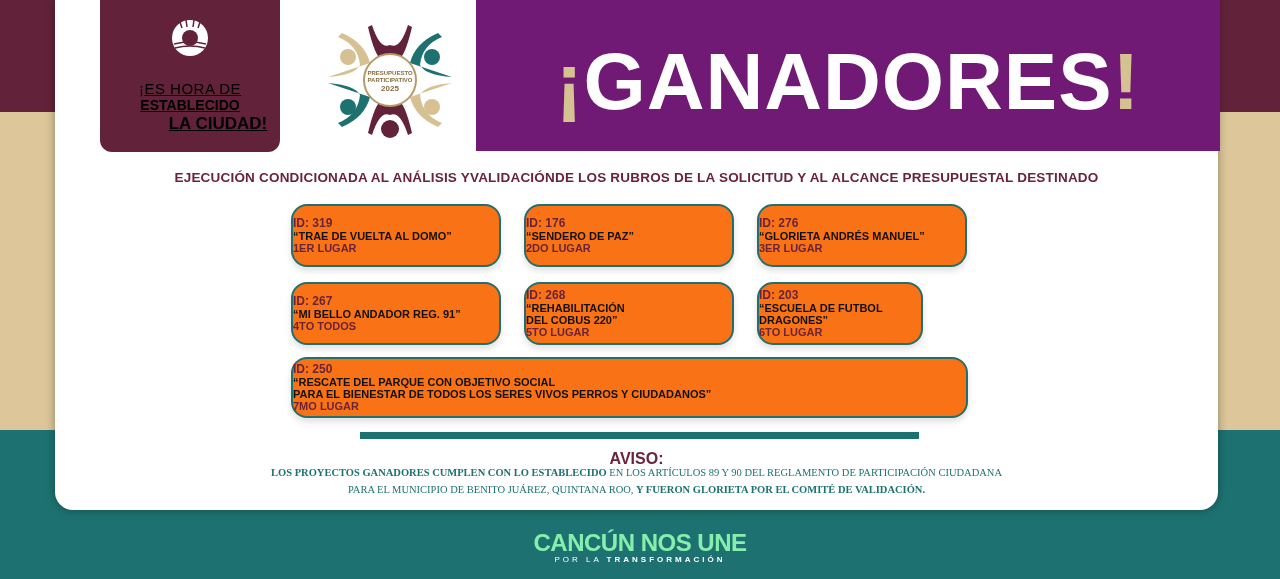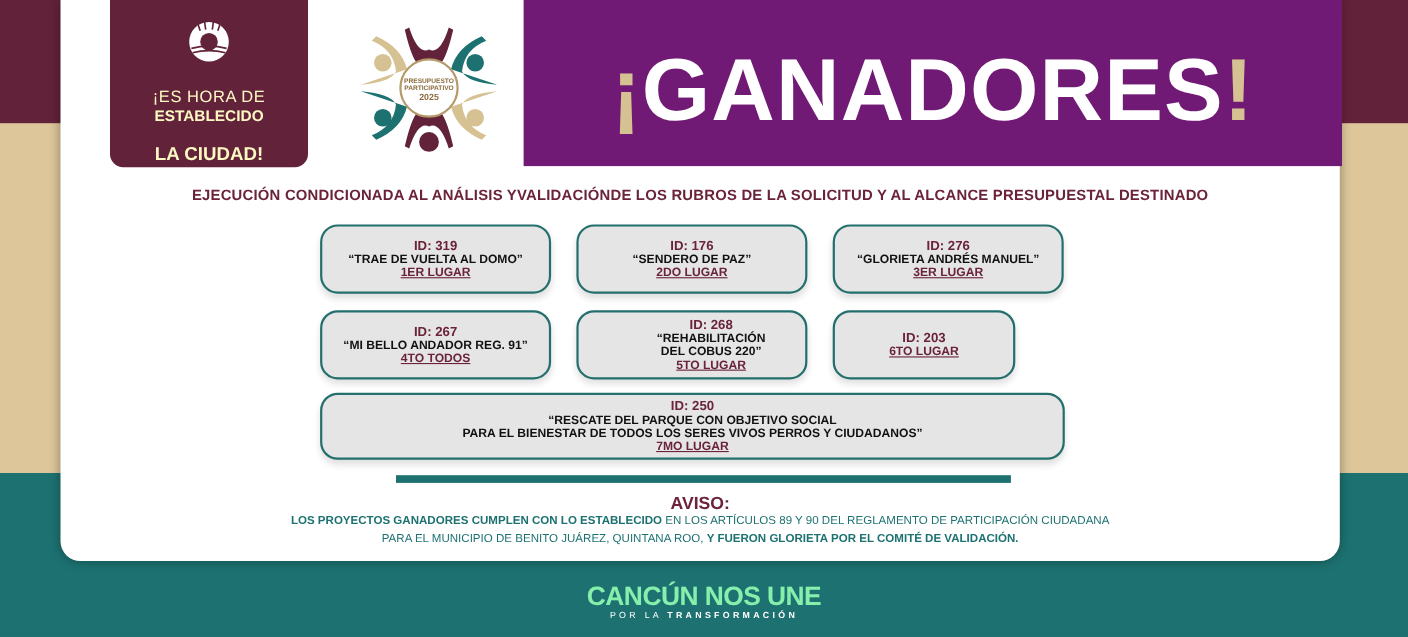--- a/index.html
+++ b/index.html
@@ -3,36 +3,36 @@
 <meta charset="utf-8">
 <style>
   html, body { margin:0; padding:0; }
   body { width:1280px; height:579px; overflow:hidden; position:relative; background:#1d7271; font-family:"Liberation Sans", sans-serif; }
   .bg-wine { position:absolute; left:0; top:0; width:1280px; height:130px; background:#62223a; }
   .bg-sand { position:absolute; left:0; top:112px; width:1280px; height:330px; background:#dcc69a; border-radius:0; }
   .bg-teal-bottom { position:absolute; left:0; top:430px; width:1280px; height:149px; background:#1d7271; }
   .card { position:absolute; left:55px; top:0; width:1163px; height:510px; background:#ffffff; border-radius:0 0 18px 18px; box-shadow:0 0 10px rgba(0,0,0,0.35); }
   .brand-box { position:absolute; left:100px; top:0; width:180px; height:152px; background:#62223a; border-radius:0 0 12px 12px; }
   .brand-logo { position:absolute; left:170px; top:18px; width:40px; height:40px; }
-  .brand-line { position:absolute; left:100px; width:180px; text-align:center; color:#fef9c3; }
+  .brand-line { position:absolute; left:100px; width:180px; text-align:center; color:#000000;text-decoration:underline; }
   .bl1 { top:80px; font-size:15px; letter-spacing:0.5px; }
   .bl2 { top:97px; font-size:14px; font-weight:bold; }
-  .bl3 { top:130px; font-size:17px; font-weight:bold; }
+  .bl3 { top:114px; font-size:17px; font-weight:bold;padding-left:28px; }
   .pp-logo { position:absolute; left:320px; top:15px; width:140px; height:130px; }
   .hero { position:absolute; left:476px; top:0; width:744px; height:151px; background:#701a75; }
   .hero-title { position:absolute; left:0; top:32px; width:744px; text-align:center; font-size:80px; font-weight:bold; color:#fff; line-height:100px; letter-spacing:1px; }
   .hero-title .ex { color:#d6c193; }
   .subhead { position:absolute; left:55px; top:170px; width:1163px; text-align:center; font-size:13.5px; font-weight:bold; color:#6a2339; letter-spacing:0.2px; }
-  .pcard { position:absolute; border:2px solid #236f6c; border-radius:16px; background:#e5e5e5; text-align:center; box-shadow:0 4px 6px rgba(0,0,0,0.12); box-sizing:border-box; display:flex; flex-direction:column; justify-content:center; }
+  .pcard { position:absolute; border:2px solid #236f6c; border-radius:16px; background:#f97316; text-align:left; box-shadow:0 4px 6px rgba(0,0,0,0.12); box-sizing:border-box; display:flex; flex-direction:column; justify-content:center; }
   .pid { font-size:12px; font-weight:bold; color:#6a2339; line-height:13px; }
   .pname { font-size:11px; font-weight:bold; color:#111; line-height:12px; white-space:pre-line; }
-  .pplace { font-size:11px; font-weight:bold; color:#6a2339; line-height:13px;text-decoration:underline; }
+  .pplace { font-size:11px; font-weight:bold; color:#6a2339; line-height:13px; }
   .bar { position:absolute; left:360px; top:432px; width:559px; height:7px; background:#1d7271; }
   .notice-title { position:absolute; left:55px; top:450px; width:1163px; text-align:center; font-size:16px; font-weight:bold; color:#6a2339; }
-  .notice-l { position:absolute; left:55px; width:1163px; text-align:center; font-size:10.5px; color:#1d7271; }
+  .notice-l { position:absolute; left:55px; width:1163px; text-align:center; font-size:10.5px; color:#1d7271;font-family:Liberation Serif, serif; }
   .n1 { top:467px; } .n2 { top:484px; }
   .notice-l b { font-weight:bold; }
   .footer-title { position:absolute; left:0; top:529px; width:1280px; text-align:center; color:#86efac; font-size:24px; font-weight:bold; letter-spacing:-0.5px; }
   .footer-sub { position:absolute; left:0; top:555px; width:1280px; text-align:center; color:#fff; font-size:8px; letter-spacing:3px; }
   .footer-sub b { font-weight:bold; }
 </style>
 </head>
 <body>
 
 <div class="bg-wine"></div>
@@ -90,28 +90,30 @@
 <div class="pcard" style="left:757px;top:204px;width:210px;height:63px;">
   <div class="pid">ID: 276</div>
   <div class="pname">“GLORIETA ANDRÉS MANUEL”</div>
   <div class="pplace">3ER LUGAR</div>
 </div>
 <div class="pcard" style="left:291px;top:282px;width:210px;height:63px;">
   <div class="pid">ID: 267</div>
   <div class="pname">“MI BELLO ANDADOR REG. 91”</div>
   <div class="pplace">4TO TODOS</div>
 </div>
-<div class="pcard" style="left:524px;top:282px;width:210px;height:63px;padding-left:35px;">
+<div class="pcard" style="left:524px;top:282px;width:210px;height:63px;">
   <div class="pid">ID: 268</div>
   <div class="pname">“REHABILITACIÓN
 DEL COBUS 220”</div>
   <div class="pplace">5TO LUGAR</div>
 </div>
 <div class="pcard" style="left:757px;top:282px;width:166px;height:63px;">
   <div class="pid">ID: 203</div>
+  <div class="pname">“ESCUELA DE FUTBOL
+DRAGONES”</div>
   <div class="pplace">6TO LUGAR</div>
 </div>
 <div class="pcard" style="left:291px;top:357px;width:677px;height:61px;">
   <div class="pid">ID: 250</div>
   <div class="pname">“RESCATE DEL PARQUE CON OBJETIVO SOCIAL
 PARA EL BIENESTAR DE TODOS LOS SERES VIVOS PERROS Y CIUDADANOS”</div>
   <div class="pplace">7MO LUGAR</div>
 </div>
 
 <div class="bar"></div>

